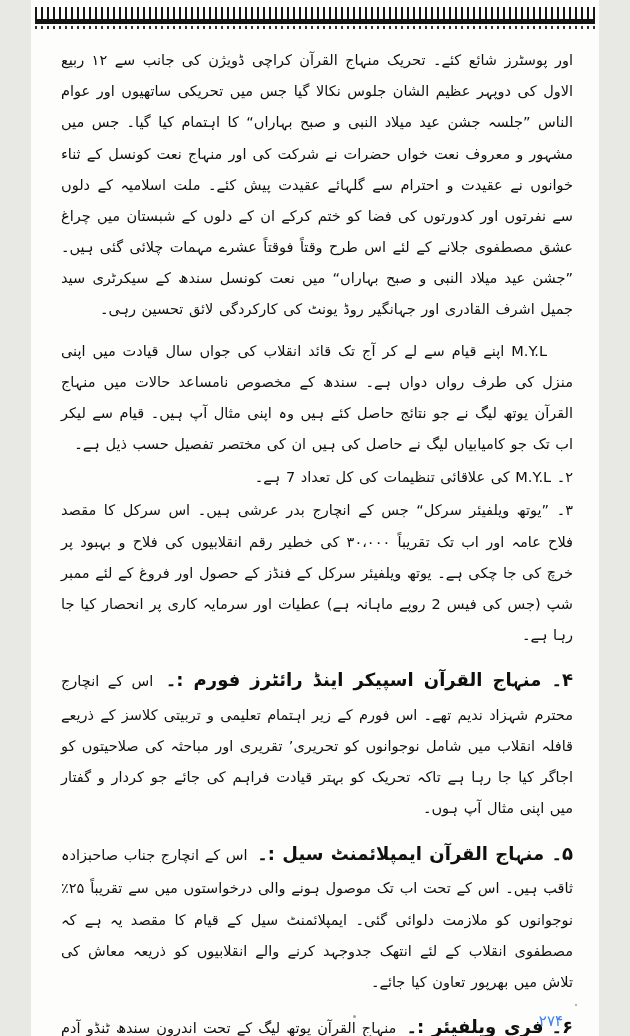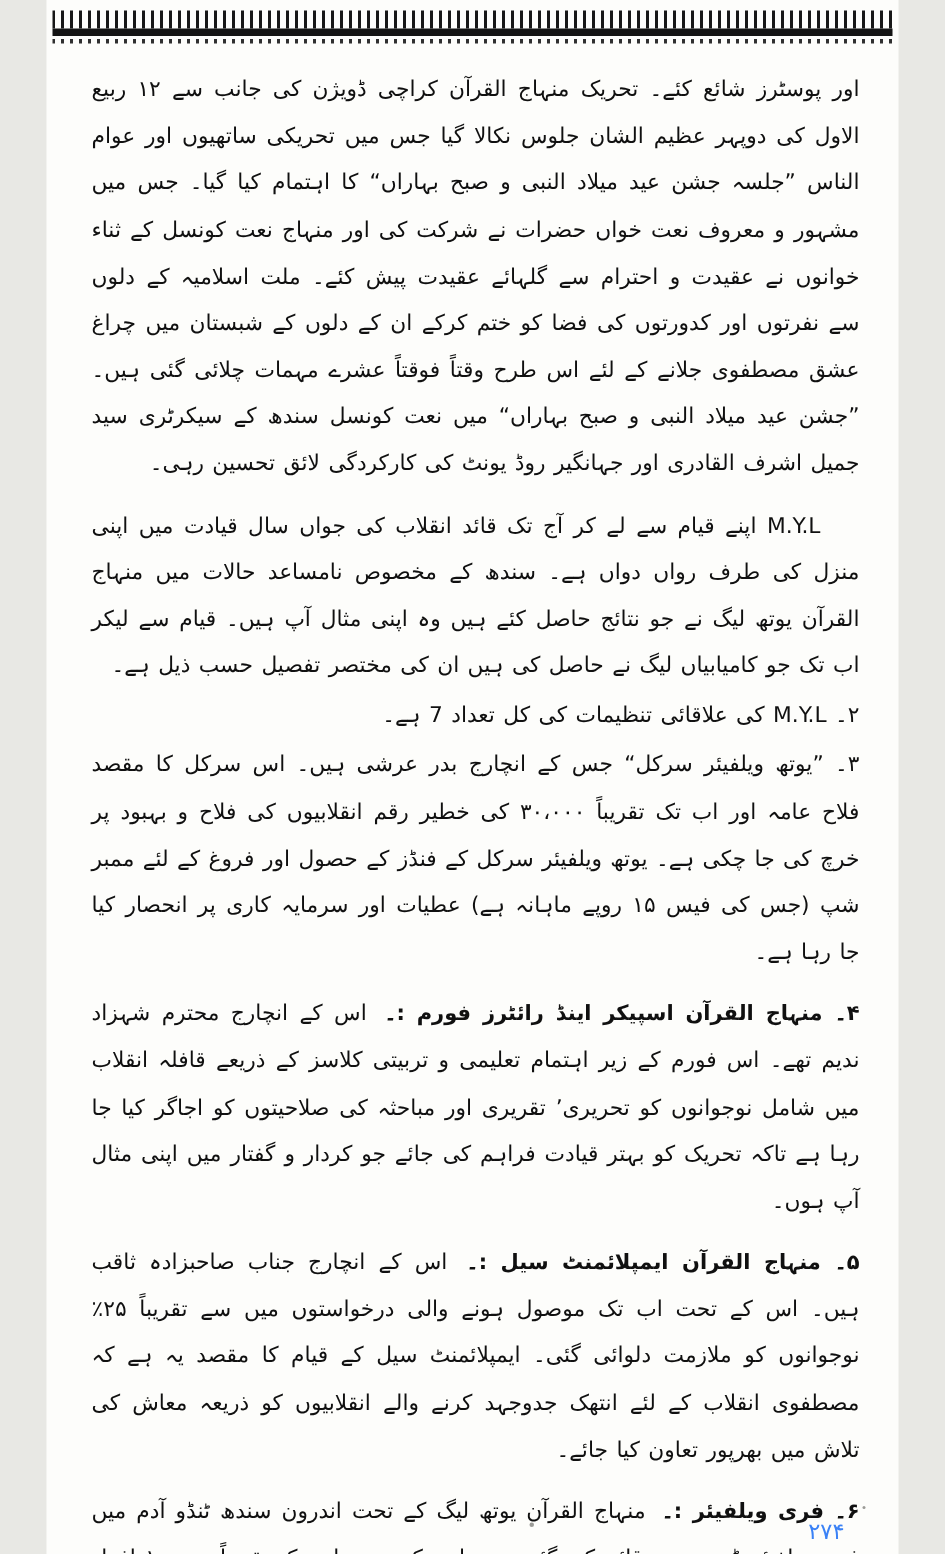--- a/index.html
+++ b/index.html
@@ -43,21 +43,21 @@
   }
   p.para {
     margin: 0 0 2px 0;
     text-align: justify;
   }
   p.para.gap-top { margin-top: 10px; }
   p.para.indent { text-indent: 26px; }
   .item-label { letter-spacing: 0.5px; }
   .item-heading {
     font-weight: 700;
-    font-size: 14px;
+    font-size: 18px;
   }
   .item-heading .hsep { padding-left: 4px; }
   .page-number {
     position: absolute;
     bottom: 6px;
     right: 36px;
     direction: rtl;
     font-size: 15px;
     color: #3b82f6;
   }
@@ -79,21 +79,21 @@
 
   <div class="content">
 
     <p class="para">اور پوسٹرز شائع کئے۔ تحریک منہاج القرآن کراچی ڈویژن کی جانب سے ۱۲ ربیع الاول کی دوپہر عظیم الشان جلوس نکالا گیا جس میں تحریکی ساتھیوں اور عوام الناس ”جلسہ جشن عید میلاد النبی و صبح بہاراں“ کا اہتمام کیا گیا۔ جس میں مشہور و معروف نعت خواں حضرات نے شرکت کی اور منہاج نعت کونسل کے ثناء خوانوں نے عقیدت و احترام سے گلہائے عقیدت پیش کئے۔ ملت اسلامیہ کے دلوں سے نفرتوں اور کدورتوں کی فضا کو ختم کرکے ان کے دلوں کے شبستان میں چراغ عشق مصطفوی جلانے کے لئے اس طرح وقتاً فوقتاً عشرے مہمات چلائی گئی ہیں۔ ”جشن عید میلاد النبی و صبح بہاراں“ میں نعت کونسل سندھ کے سیکرٹری سید جمیل اشرف القادری اور جہانگیر روڈ یونٹ کی کارکردگی لائق تحسین رہی۔</p>
 
     <p class="para indent gap-top">M.Y.L اپنے قیام سے لے کر آج تک قائد انقلاب کی جواں سال قیادت میں اپنی منزل کی طرف رواں دواں ہے۔ سندھ کے مخصوص نامساعد حالات میں منہاج القرآن یوتھ لیگ نے جو نتائج حاصل کئے ہیں وہ اپنی مثال آپ ہیں۔ قیام سے لیکر اب تک جو کامیابیاں لیگ نے حاصل کی ہیں ان کی مختصر تفصیل حسب ذیل ہے۔</p>
 
 
     <p class="para"><span class="item-label">۲۔</span> <span>M.Y.L کی علاقائی تنظیمات کی کل تعداد 7 ہے۔</span></p>
 
-    <p class="para"><span class="item-label">۳۔</span> <span>”یوتھ ویلفیئر سرکل“ جس کے انچارج بدر عرشی ہیں۔ اس سرکل کا مقصد فلاح عامہ اور اب تک تقریباً ۳۰،۰۰۰ کی خطیر رقم انقلابیوں کی فلاح و بہبود پر خرچ کی جا چکی ہے۔ یوتھ ویلفیئر سرکل کے فنڈز کے حصول اور فروغ کے لئے ممبر شپ (جس کی فیس ۱۵ روپے ماہانہ ہے) عطیات اور سرمایہ کاری پر انحصار کیا جا رہا ہے۔</span></p>
+    <p class="para"><span class="item-label">۳۔</span> <span>”یوتھ ویلفیئر سرکل“ جس کے انچارج بدر عرشی ہیں۔ اس سرکل کا مقصد فلاح عامہ اور اب تک تقریباً ۳۰،۰۰۰ کی خطیر رقم انقلابیوں کی فلاح و بہبود پر خرچ کی جا چکی ہے۔ یوتھ ویلفیئر سرکل کے فنڈز کے حصول اور فروغ کے لئے ممبر شپ (جس کی فیس 2 روپے ماہانہ ہے) عطیات اور سرمایہ کاری پر انحصار کیا جا رہا ہے۔</span></p>
 
     <p class="para gap-top"><span class="item-heading"><span>۴۔</span> <span class="hsep">منہاج القرآن اسپیکر اینڈ رائٹرز فورم :۔</span></span> <span>اس کے انچارج محترم شہزاد ندیم تھے۔ اس فورم کے زیر اہتمام تعلیمی و تربیتی کلاسز کے ذریعے قافلہ انقلاب میں شامل نوجوانوں کو تحریری’ تقریری اور مباحثہ کی صلاحیتوں کو اجاگر کیا جا رہا ہے تاکہ تحریک کو بہتر قیادت فراہم کی جائے جو کردار و گفتار میں اپنی مثال آپ ہوں۔</span></p>
 
     <p class="para gap-top"><span class="item-heading"><span>۵۔</span> <span class="hsep">منہاج القرآن ایمپلائمنٹ سیل :۔</span></span> <span>اس کے انچارج جناب صاحبزادہ ثاقب ہیں۔ اس کے تحت اب تک موصول ہونے والی درخواستوں میں سے تقریباً ۲۵٪ نوجوانوں کو ملازمت دلوائی گئی۔ ایمپلائمنٹ سیل کے قیام کا مقصد یہ ہے کہ مصطفوی انقلاب کے لئے انتھک جدوجہد کرنے والے انقلابیوں کو ذریعہ معاش کی تلاش میں بھرپور تعاون کیا جائے۔</span></p>
 
     <p class="para gap-top"><span class="item-heading"><span>۶۔</span> <span class="hsep">فری ویلفیئر :۔</span></span> <span>منہاج القرآن یوتھ لیگ کے تحت اندرون سندھ ٹنڈو آدم میں فری ویلفیئر ڈسپنسری قائم کی گئی ہے۔ اس کے تحت اب تک تقریباً ۱۰،۰۰۰ افراد استفادہ حاصل کر چکے ہیں۔ علاوہ ازیں M.Y.L اندرون سندھ ٹنڈو آدم میں فری کلینک کے لئے جگہ خرید لی گئی ہے اور ابتدائی کام جاری ہے۔</span></p>
 
   </div>
 
   <div class="page-number">۲۷۴</div>

